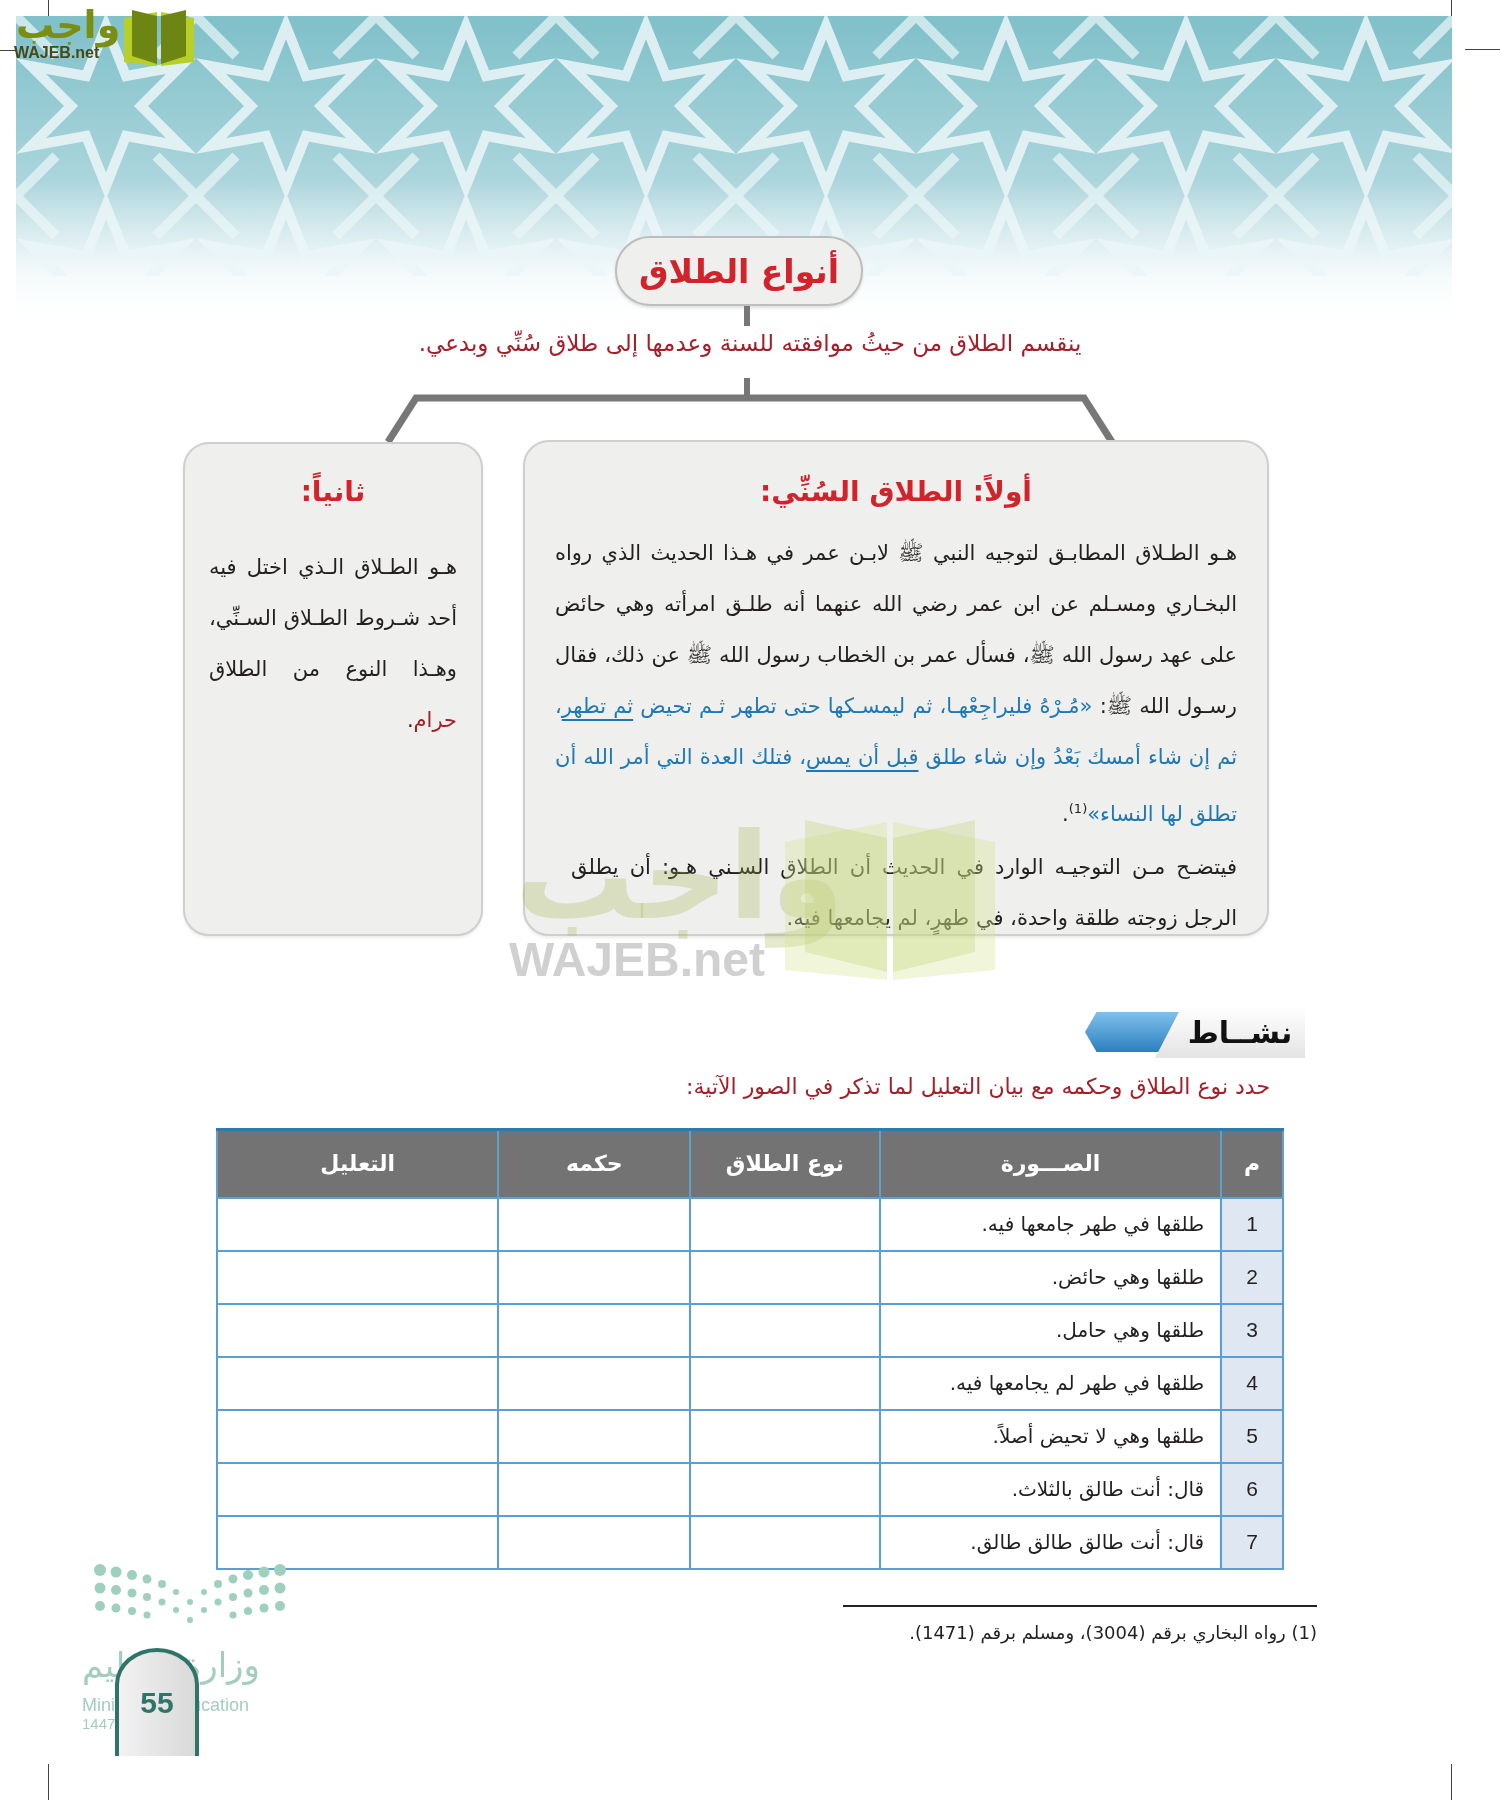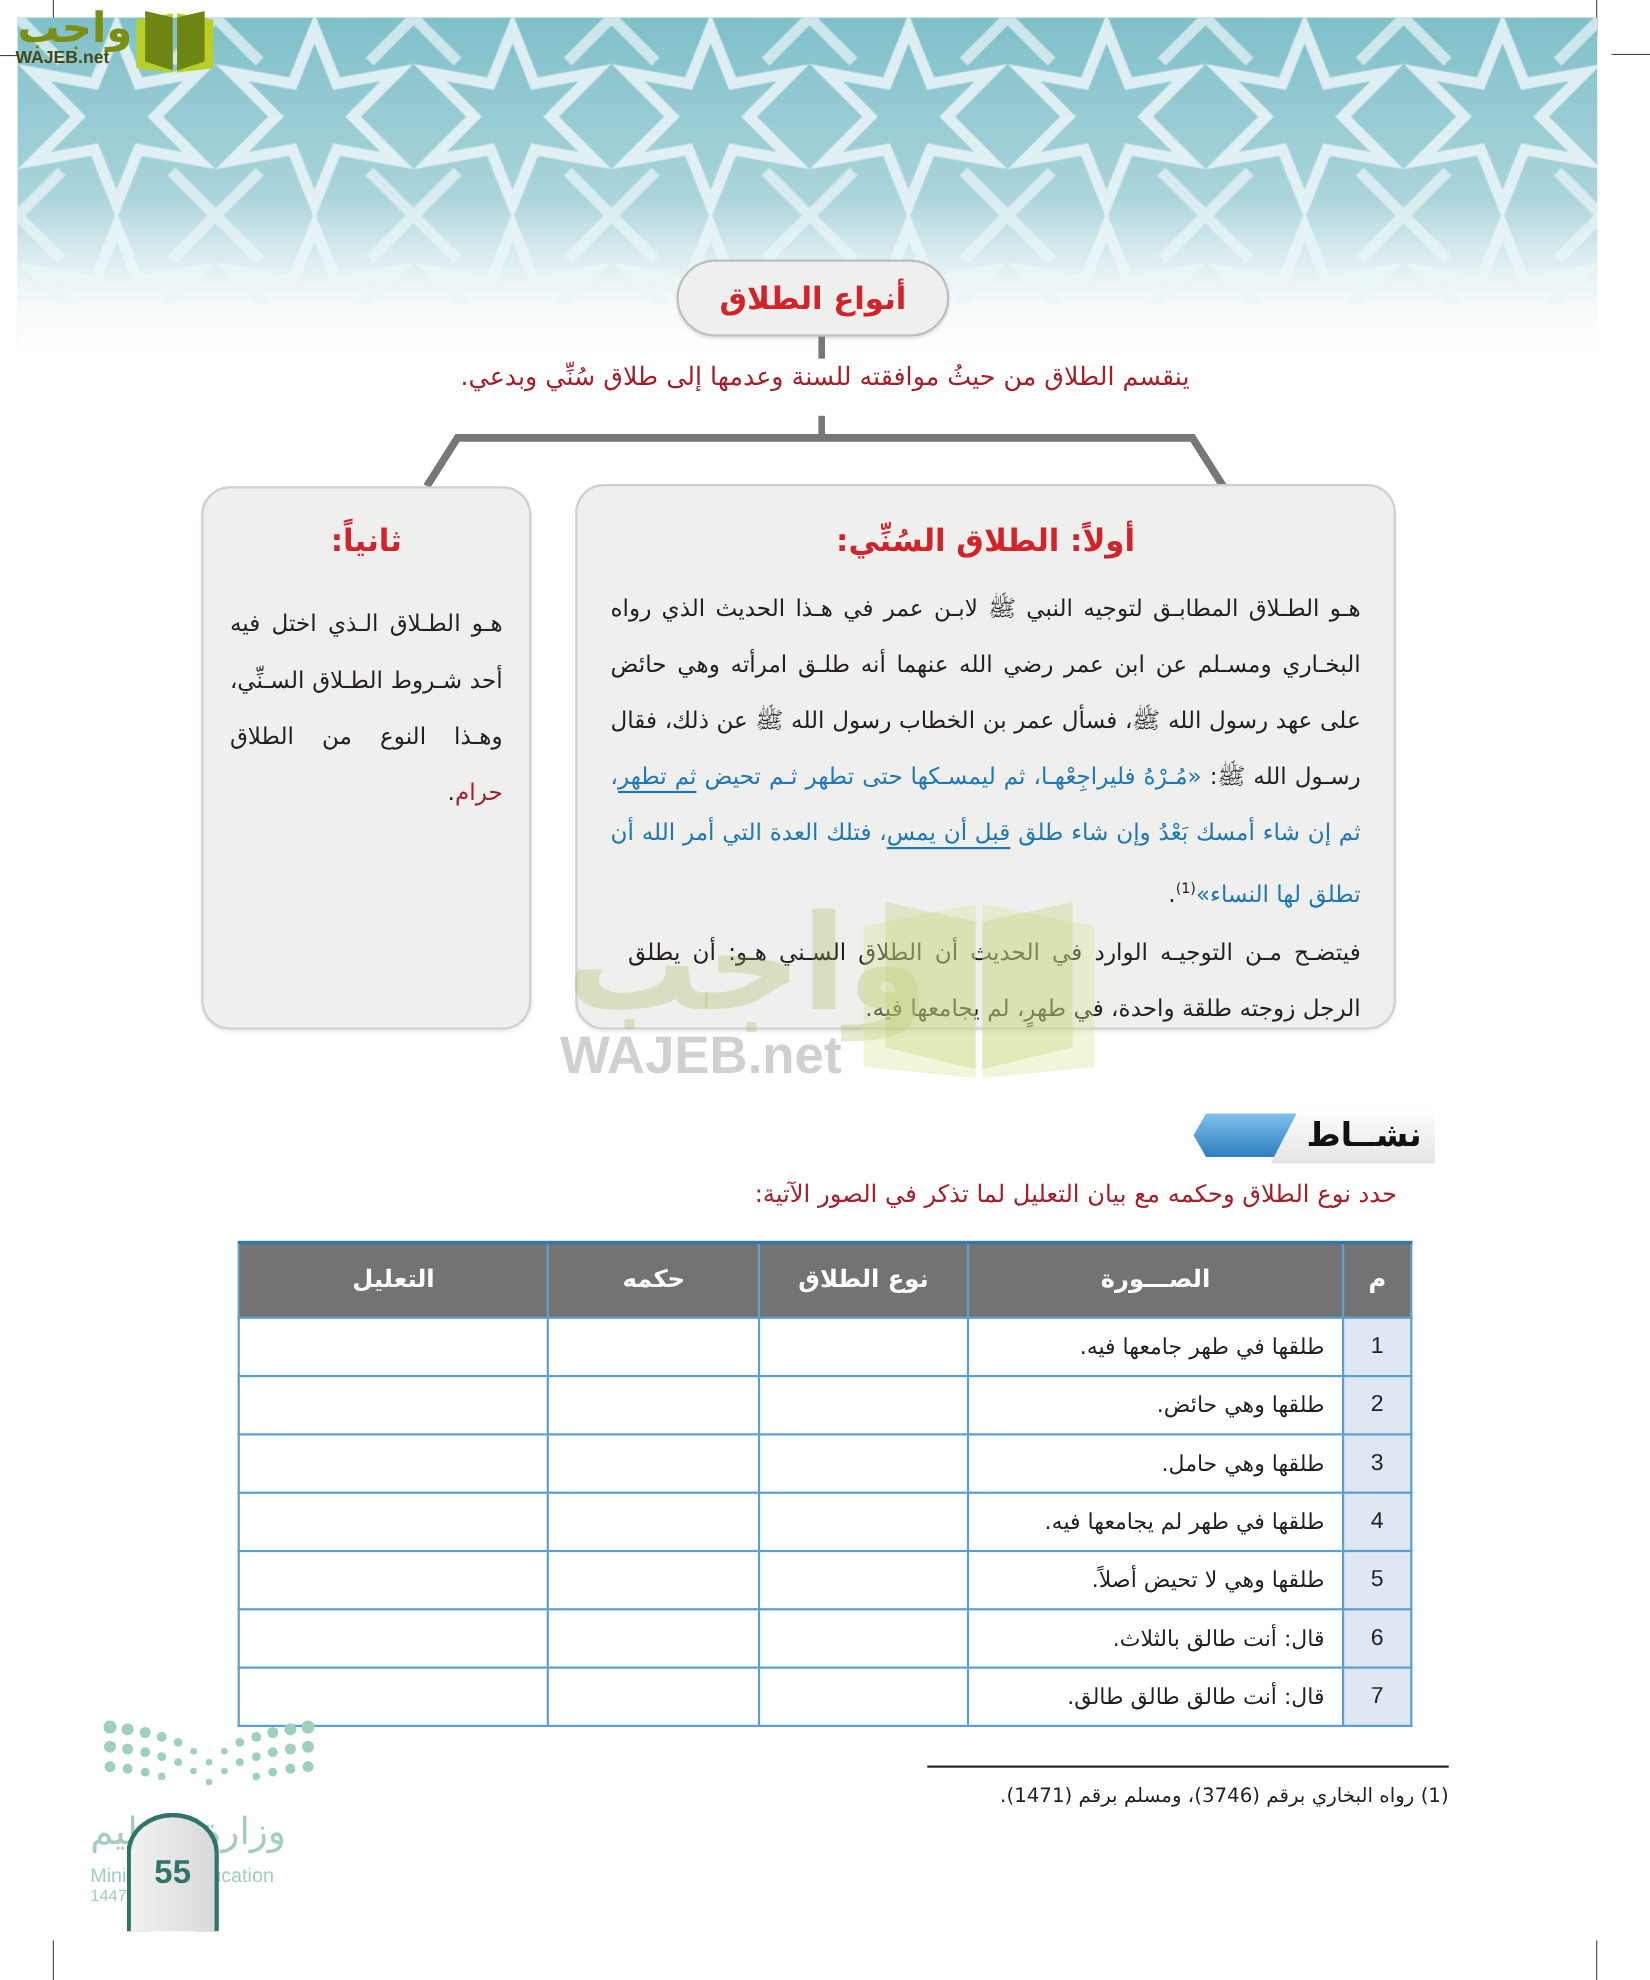--- a/index.html
+++ b/index.html
@@ -23,21 +23,21 @@
   .logo { position: absolute; left: 12px; top: 4px; width: 180px; height: 62px; }
   .logo-ar { position: absolute; left: 4px; top: 0; font-size: 38px; font-weight: bold; color: #7a8f12; line-height: 42px; }
   .logo-en { position: absolute; left: 2px; top: 40px; font-size: 16px; font-weight: bold; color: #444a18; font-family: "Liberation Sans", sans-serif; }
   .logo-book { position: absolute; left: 108px; top: 4px; width: 78px; height: 60px; }
 
   
   .title-pill {
     position: absolute; left: 615px; top: 236px; width: 248px; height: 70px;
     border: 2px solid #bdbdbd; border-radius: 36px; background: #efefed;
     display: flex; align-items: center; justify-content: center;
-    font-size: 28px; font-weight: bold; color: #d2232a;
+    font-size: 33px; font-weight: bold; color: #d2232a;
     box-shadow: 0 2px 3px rgba(0,0,0,0.12);
   }
   .stem { position: absolute; background: #777; }
 
   .subtitle {
     position: absolute; left: 300px; top: 330px; width: 900px; text-align: center;
     font-size: 23px; color: #a3202a;
   }
 
   
@@ -252,21 +252,21 @@
       <td class="num">7</td>
       <td>قال: أنت طالق طالق طالق.</td>
       <td></td>
       <td></td>
       <td></td>
     </tr>
   </tbody>
 </table>
 
 <div class="footnote-rule"></div>
-<div class="footnote">(1) رواه البخاري برقم (3746)، ومسلم برقم (1471).</div>
+<div class="footnote">(1) رواه البخاري برقم (3004)، ومسلم برقم (1471).</div>
 
 <div class="ministry">
   <svg width="200" height="70" viewBox="0 0 200 70">
     <g fill="#9fd0be">
       <circle cx="10" cy="10" r="6"></circle>
         <circle cx="26" cy="12" r="5.5"></circle>
         <circle cx="42" cy="15" r="5"></circle>
         <circle cx="57" cy="19" r="4.5"></circle>
         <circle cx="72" cy="24" r="4"></circle>
       <circle cx="190" cy="10" r="6"></circle>

